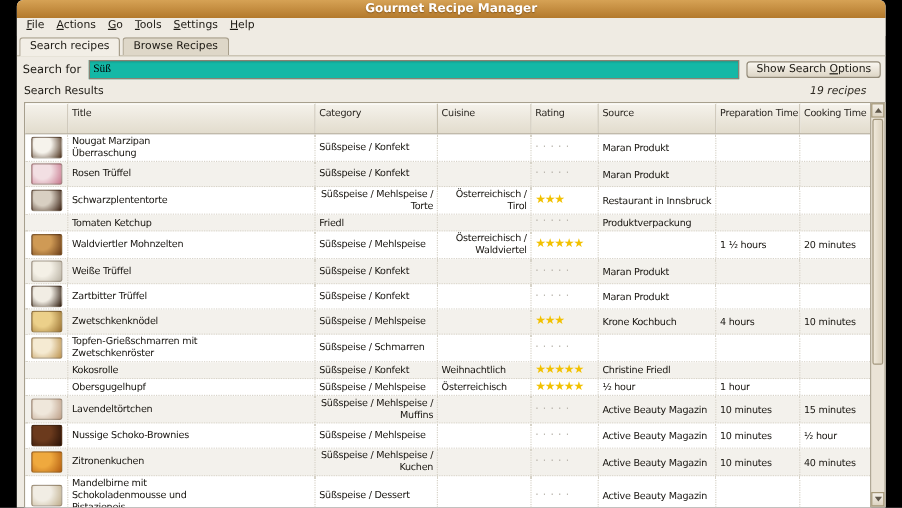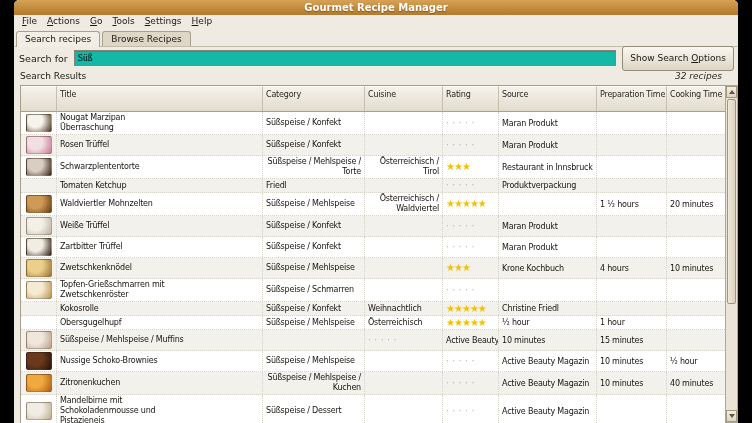--- a/index.html
+++ b/index.html
@@ -13,21 +13,21 @@
   .menu-item { font-size:9px; color:#1c1913; padding:1px 5px; cursor:default; }
   .menu-item u { text-decoration:underline; }
 
   .tabbar { height:17px; display:flex; align-items:flex-end; padding:2px 0 0 2px; gap:2px; border-bottom:1px solid #c2bba9; }
   .tab { font-size:9px; color:#1c1913; padding:2px 8px 2px 8px; border:1px solid #a89f8c; border-bottom:none; border-radius:3px 3px 0 0; background:#ded7c8; }
   .tab.active { background:#f2eee6; position:relative; margin-bottom:-1px; padding-bottom:3px; }
 
   .searchrow { height:22px; display:flex; align-items:center; gap:6px; padding:2px 4px 2px 5px; }
   .searchrow label { font-size:9.5px; color:#1c1913; white-space:nowrap; }
   .entry { flex:1; height:16px; font-size:9.5px; font-family:Liberation Serif, serif; border:1px solid #8a8172; background:#14b8a6; padding:1px 3px; color:#000; box-shadow:inset 0 1px 1px rgba(0,0,0,.12); }
-  .gtkbtn { height:25px; font-size:9px; font-family:"DejaVu Sans","Liberation Sans",sans-serif; padding:1px 7px; border:1px solid #948b79; border-radius:3px; background:linear-gradient(#faf7f1,#ddd5c5); color:#1c1913; white-space:nowrap; }
+  .gtkbtn { height:14px; font-size:9px; font-family:"DejaVu Sans","Liberation Sans",sans-serif; padding:1px 7px; border:1px solid #948b79; border-radius:3px; background:linear-gradient(#faf7f1,#ddd5c5); color:#1c1913; white-space:nowrap; }
   .gtkbtn u { text-decoration:underline; }
 
   .resultsrow { height:14px; display:flex; align-items:center; justify-content:space-between; padding:0 16px 0 6px; }
   .resultsrow .lbl { font-size:9px; color:#1c1913; }
   .resultsrow .count { font-size:9px; font-style:italic; color:#2e2a22; }
 
   .tablewrap { position:absolute; left:6px; top:85px; bottom:0; width:706px; background:#fff; border:1px solid #a79f8d; border-bottom:none; overflow:hidden; }
   .grid { display:grid; grid-template-columns:36px 206px 102px 78px 56px 98px 70px 60px; }
   .thead { border-bottom:1px solid #a89f8d; }
   .th { font-size:8px; letter-spacing:-0.2px; color:#2a2620; background:linear-gradient(#f5f2eb,#e2dccd); border-right:1px solid #c6bfae; border-top:1px solid #fffdf8; padding:3px 3px 2px 3px; white-space:nowrap; overflow:hidden; height:25px; }
@@ -74,21 +74,21 @@
     </div>
 
   <div class="searchrow">
     <label>Search for</label>
     <input class="entry" value="Süß" style="">
     <button class="gtkbtn" id="searchbtn">Show Search <u>O</u>ptions</button>
   </div>
 
   <div class="resultsrow">
     <span class="lbl">Search Results</span>
-    <span class="count">32 recipes</span>
+    <span class="count">19 recipes</span>
   </div>
 
   <div class="tablewrap">
     <div class="thead grid" id="thead">
         <div class="th"></div>
         <div class="th">Title</div>
         <div class="th">Category</div>
         <div class="th">Cuisine</div>
         <div class="th">Rating</div>
         <div class="th">Source</div>
@@ -371,20 +371,23 @@
           </div>
           <div class="td td-nowrap">
             <span>1 hour</span>
           </div>
         </div>
         <div class="trow grid">
           <div class="td td-thumb">
             <div class="thumb" style="background: radial-gradient(circle at 35% 32%, rgb(239, 231, 219) 0%, rgb(239, 231, 219) 38%, rgb(189, 159, 136) 100%);"></div>
           </div>
           <div class="td">
+            <span class="wrap-title">Lavendeltörtchen</span>
+          </div>
+          <div class="td">
             <span class="wrap">Süßspeise / Mehlspeise / Muffins</span>
           </div>
           <div class="td">
             <span class="wrap"></span>
           </div>
           <div class="td">
             <span class="dots">·····</span>
           </div>
           <div class="td td-nowrap">
             <span>Active Beauty Magazin</span>

